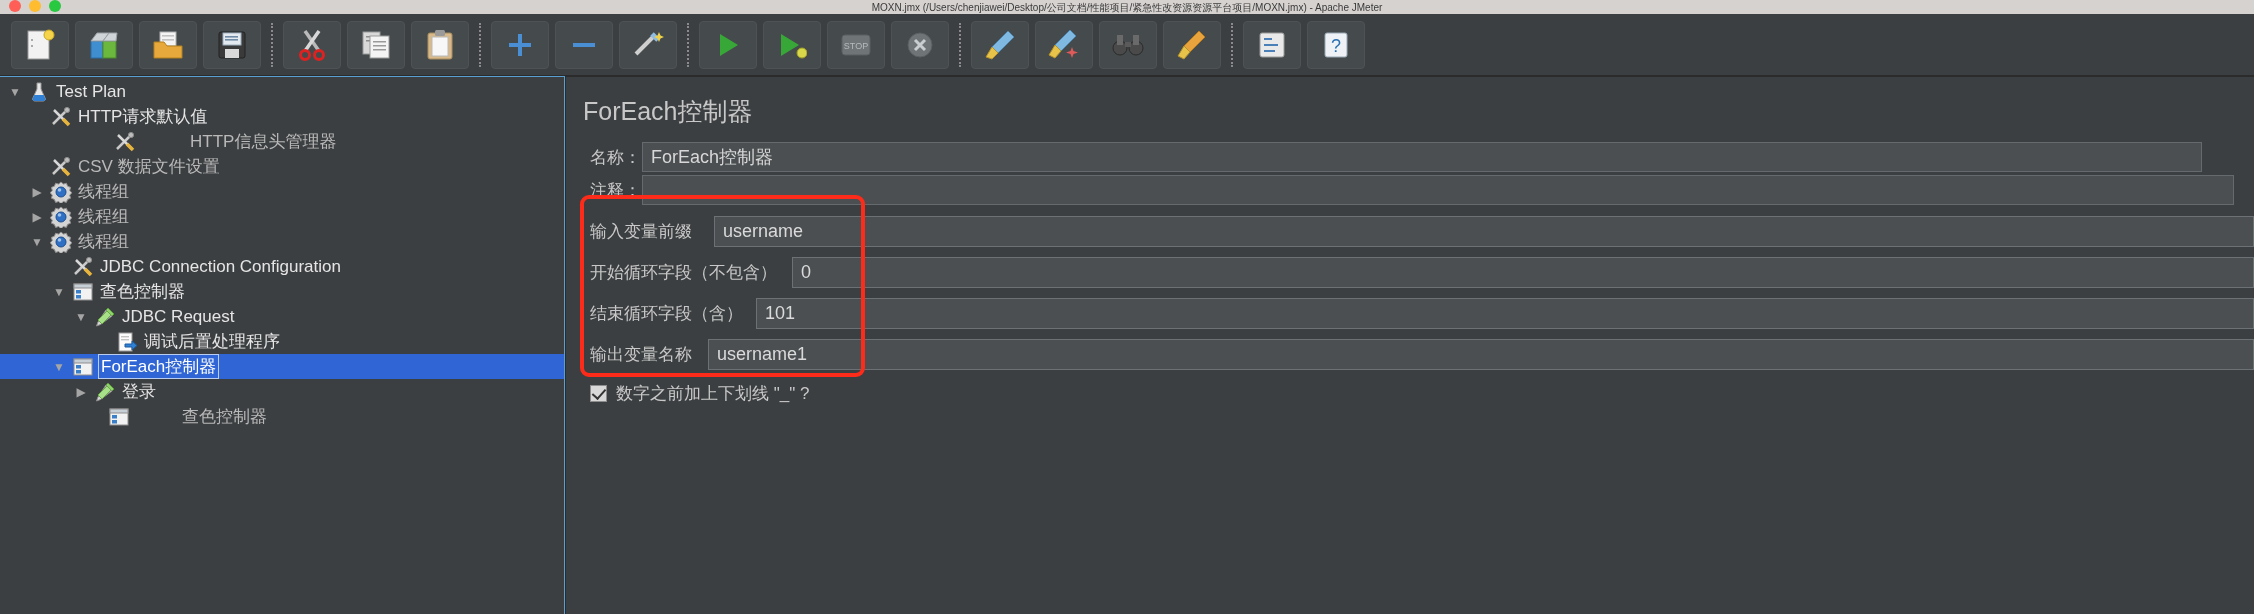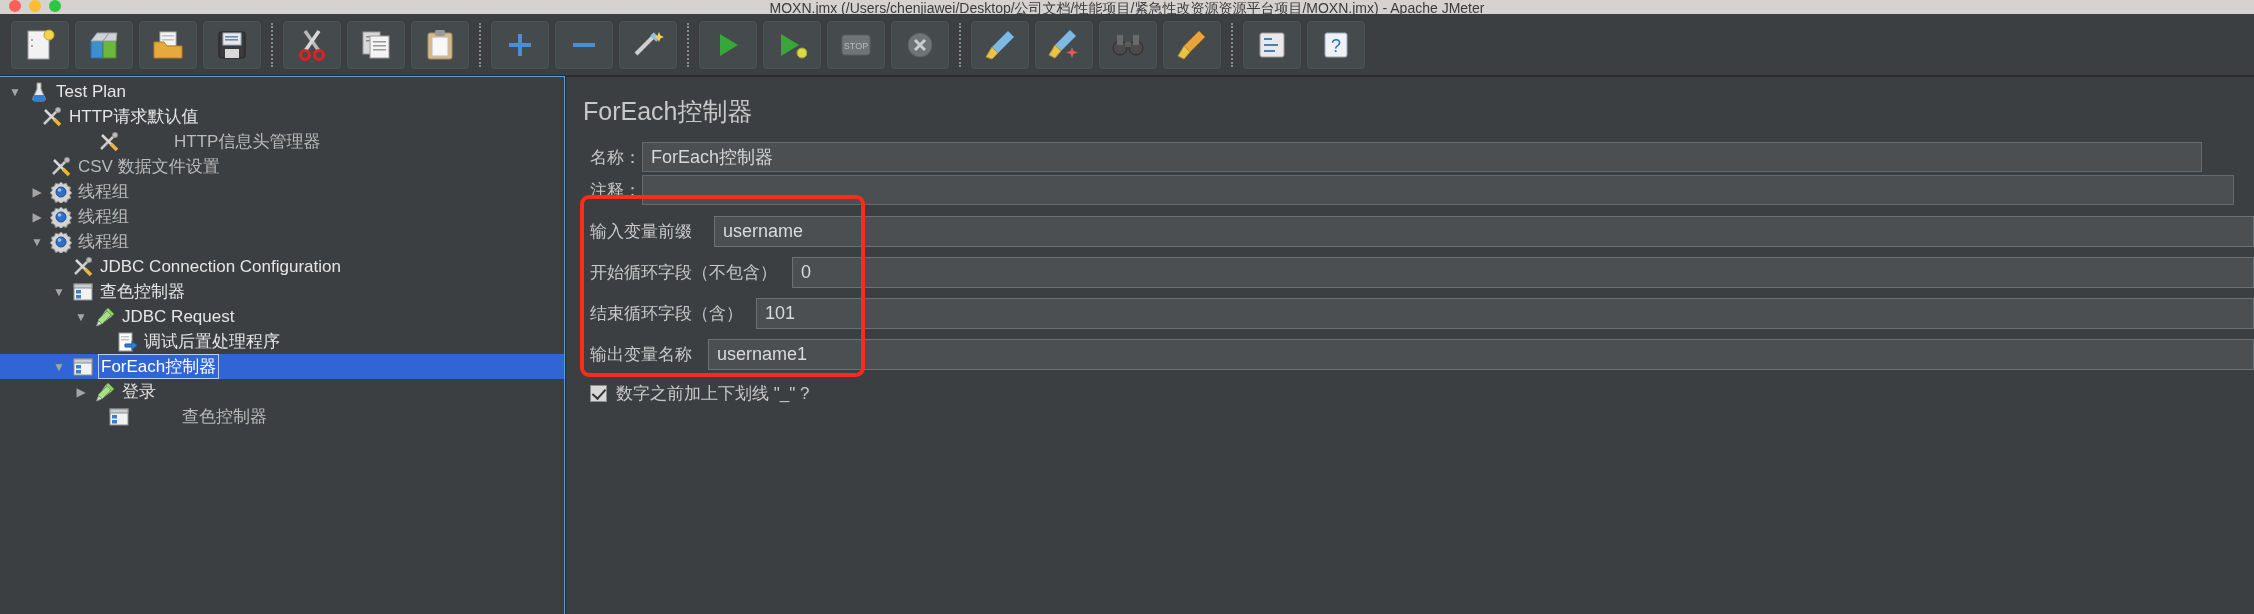--- a/index.html
+++ b/index.html
@@ -28,21 +28,21 @@
     top: 0px;
     display: flex;
     gap: 8px;
     align-items: center;
   }
   .light { width: 12px; height: 12px; border-radius: 50%; }
   .light.red    { background: #ff5f57; }
   .light.yellow { background: #febc2e; }
   .light.green  { background: #28c840; }
   .window-title {
-    font-size: 14px;
+    font-size: 10px;
     color: #3a3a3a;
     white-space: nowrap;
     line-height: 14px;
     position: relative;
     top: 1px;
     font-family: "Liberation Sans", "DejaVu Sans", sans-serif;
   }
 
   
   .toolbar {
@@ -494,33 +494,33 @@
       <div class="tree-row" style="padding-left: 4px;">
         <div class="twisty">▼</div>
         <div class="t-icon">
           <svg width="22" height="22" viewBox="0 0 22 22">
             <path d="M9 2 h4 v6 l4 9 a2 2 0 0 1 -2 3 H7 a2 2 0 0 1 -2 -3 l4 -9 Z" fill="#e8e8e8" stroke="#9a9a9a"></path>
             <path d="M6.3 14 h9.4 l1.3 3 a2 2 0 0 1 -2 3 H7 a2 2 0 0 1 -2 -3 Z" fill="#2f7fd4"></path>
           </svg>
         </div>
         <div class="tree-label bright">Test Plan</div>
       </div>
-      <div class="tree-row" style="padding-left: 17px;">
+      <div class="tree-row" style="padding-left: 26px;">
         <div class="twisty blank">&nbsp;</div>
         <div class="t-icon">
           <svg width="22" height="22" viewBox="0 0 22 22">
             <path d="M3 18 L17 4" stroke="#c9c9c9" stroke-width="2.5"></path>
             <circle cx="17" cy="4" r="2.6" fill="#bdbdbd" stroke="#8a8a8a"></circle>
             <path d="M4 4 L18 18" stroke="#d8d8d8" stroke-width="2.5"></path>
             <path d="M13 13 L19 19" stroke="#e8b43c" stroke-width="3.5"></path>
           </svg>
         </div>
         <div class="tree-label bright">HTTP请求默认值</div>
       </div>
-      <div class="tree-row" style="padding-left: 26px; gap: 48px;">
+      <div class="tree-row" style="padding-left: 42px; gap: 48px;">
         <div class="twisty blank">&nbsp;</div>
         <div class="t-icon">
           <svg width="22" height="22" viewBox="0 0 22 22">
             <path d="M3 18 L17 4" stroke="#c9c9c9" stroke-width="2.5"></path>
             <circle cx="17" cy="4" r="2.6" fill="#bdbdbd" stroke="#8a8a8a"></circle>
             <path d="M4 4 L18 18" stroke="#d8d8d8" stroke-width="2.5"></path>
             <path d="M13 13 L19 19" stroke="#e8b43c" stroke-width="3.5"></path>
           </svg>
         </div>
         <div class="tree-label">HTTP信息头管理器</div>

